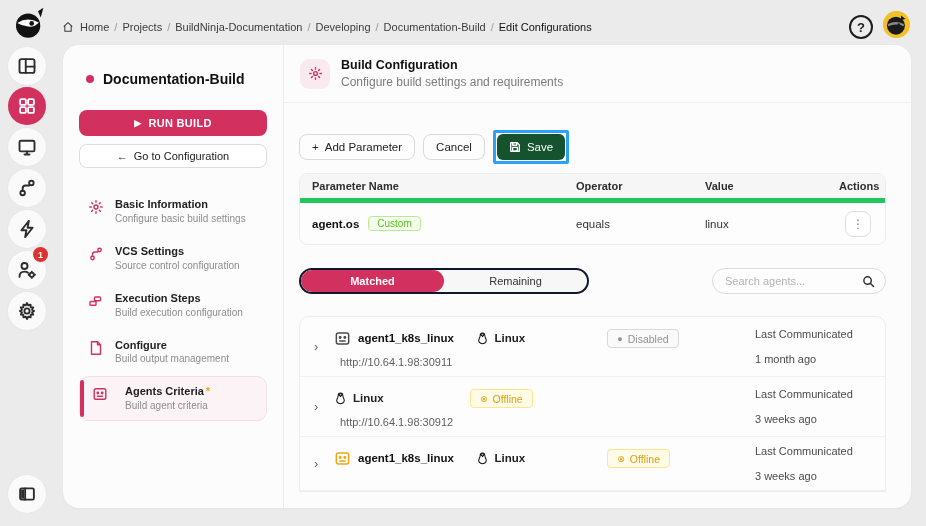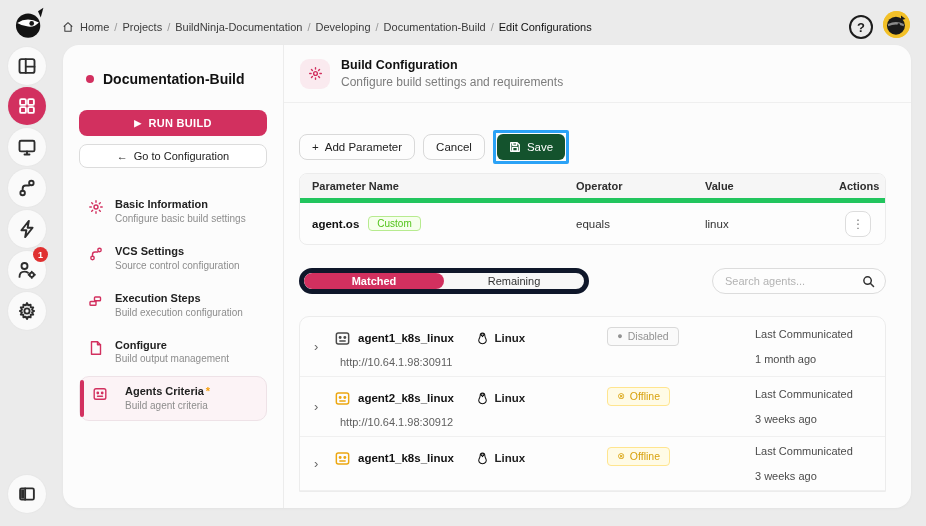--- a/index.html
+++ b/index.html
@@ -68,33 +68,33 @@
   .ptable { border:1px solid #ececec; border-radius:8px; overflow:hidden; background:#fdfdfd; }
   .pt-head, .pt-row { display:grid; grid-template-columns:276px 129px 134px 1fr; align-items:center; }
   .pt-head { background:#f6f6f6; border-bottom:5px solid #22c55e; height:29px; font-size:11px; font-weight:700; color:#2e2e2e; }
   .pt-row { height:41px; font-size:11.5px; color:#333; }
   .cell-first { padding-left:12px; display:flex; align-items:center; }
   .param-name { font-weight:700; color:#111; }
   .tag-custom { margin-left:9px; font-size:10px; color:#52c41a; background:#f6ffed; border:1px solid #b7eb8f; border-radius:4px; padding:1px 8px; }
   .dots-btn { width:26px; height:26px; margin-left:6px; border:1px solid #ddd; border-radius:8px; background:#fff; color:#777; font-size:12px; line-height:1; display:flex; align-items:center; justify-content:center; }
 
   .tabs-row { margin-top:23px; display:flex; align-items:center; justify-content:space-between; }
-  .segmented { width:290px; height:26px; background:#f7f7f7; border:5px solid #0f172a; border-radius:999px; display:flex; overflow:hidden; }
+  .segmented { width:290px; height:26px; background:#f7f7f7; border:2px solid #0f172a; border-radius:999px; display:flex; overflow:hidden; }
   .seg-btn { flex:1; border:none; background:transparent; font-size:11px; color:#333; border-radius:999px; }
   .seg-btn.active { background:#d2305f; color:#fff; font-weight:700; }
   .search-box { width:174px; height:26px; border:1px solid #dcdcdc; border-radius:999px; background:#fdfdfd; display:flex; align-items:center; padding:0 10px 0 12px; }
   .search-box input { flex:1; border:none; outline:none; background:transparent; font-size:11px; color:#333; font-family:inherit; min-width:0; }
   .search-box input::placeholder { color:#b3b3b3; }
   .search-box svg { width:13px; height:13px; stroke:#333; fill:none; stroke-width:1.6; stroke-linecap:round; }
 
   .agent-list { margin-top:22px; border:1px solid #ececec; border-radius:10px 10px 0 0; background:#fdfdfd; }
   .agent-row { display:flex; padding:8px 12px 8px 14px; border-bottom:1px solid #f0f0f0; }
   .chev { width:20px; display:flex; align-items:center; color:#666; font-size:13px; }
   .agent-mid { flex:1; min-width:0; }
-  .mid-l1 { display:flex; height:26px; }
+  .mid-l1 { display:flex; align-items:center; height:26px; }
   .ncell { width:146px; display:flex; align-items:center; gap:7px; }
   .agent-ic svg { width:17px; height:17px; fill:none; stroke-width:1.4; stroke-linecap:round; display:block; }
   .agent-ic.gray svg { stroke:#4a4a4a; }
   .agent-ic.amber svg { stroke:#eca712; }
   .agent-name { font-size:11.5px; font-weight:700; color:#111; white-space:nowrap; }
   .ocell { width:136px; display:flex; align-items:center; gap:6px; }
   .ocell svg { width:13px; height:13px; stroke:#111; fill:none; stroke-width:1.1; }
   .os-label { font-size:11.5px; font-weight:600; color:#222; }
   .bcell { width:140px; }
   .tag { font-size:10.5px; border-radius:4px; padding:2.5px 9px; display:inline-flex; align-items:center; gap:5px; }
@@ -397,31 +397,20 @@
           <div class="last-cell">
             <span>Last Communicated</span>
             <span>1 month ago</span>
           </div>
         </div>
 
         <div class="agent-row">
           <span class="chev">›</span>
           <div class="agent-mid">
             <div class="mid-l1">
-              <div class="ncell">
-                <span class="agent-ic amber">
-                  <svg viewBox="0 0 16 16">
-                      <rect x="2.2" y="2.8" width="11.6" height="10.4" rx="1.8"></rect>
-                      <circle cx="5.8" cy="7" r="0.7" fill="#eca712"></circle>
-                      <circle cx="10.2" cy="7" r="0.7" fill="#eca712"></circle>
-                      <path d="M5.5 10.3 H10.5"></path>
-                    </svg>
-                </span>
-                <span class="agent-name">agent2_k8s_linux</span>
-              </div>
               <div class="ocell">
                 <svg viewBox="0 0 14 14">
                     <path d="M7 1.2 C5.3 1.2 4.5 2.5 4.5 3.9 C4.5 5.3 3.9 6.5 3.2 7.9 C2.3 9.7 3.7 12.6 7 12.6 C10.3 12.6 11.7 9.7 10.8 7.9 C10.1 6.5 9.5 5.3 9.5 3.9 C9.5 2.5 8.7 1.2 7 1.2 Z"></path>
                     <circle cx="6" cy="3.4" r="0.45" fill="#111"></circle>
                     <circle cx="8" cy="3.4" r="0.45" fill="#111"></circle>
                     <path d="M6.3 4.5 L7 5 L7.7 4.5"></path>
                   </svg>
                 <span class="os-label">Linux</span>
               </div>
               <div class="bcell">

